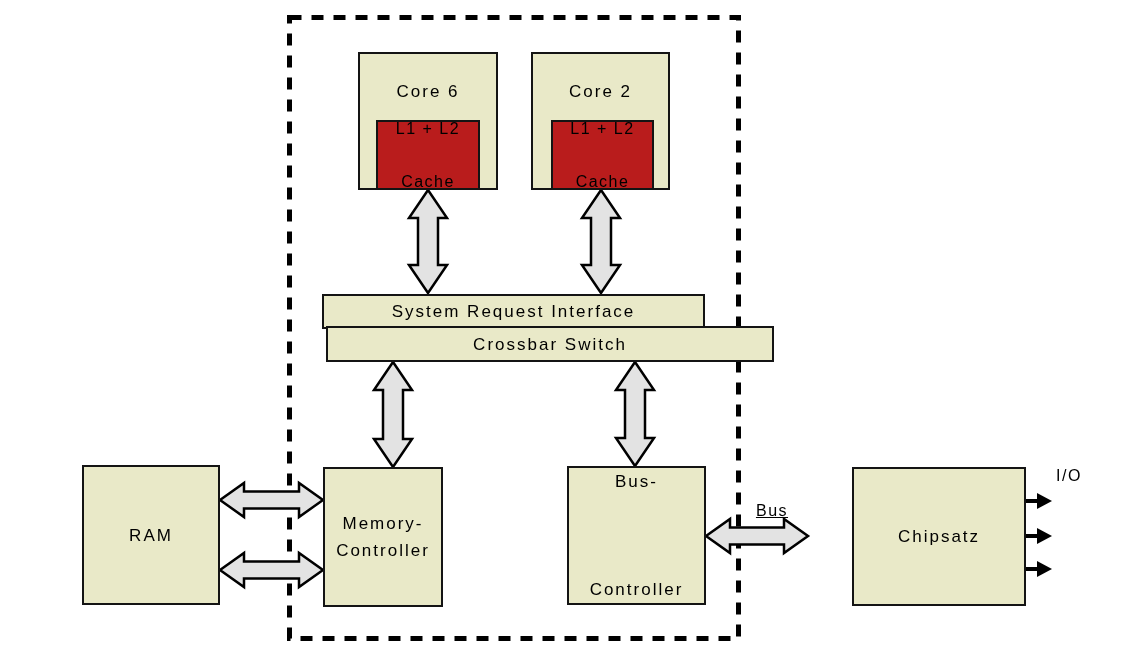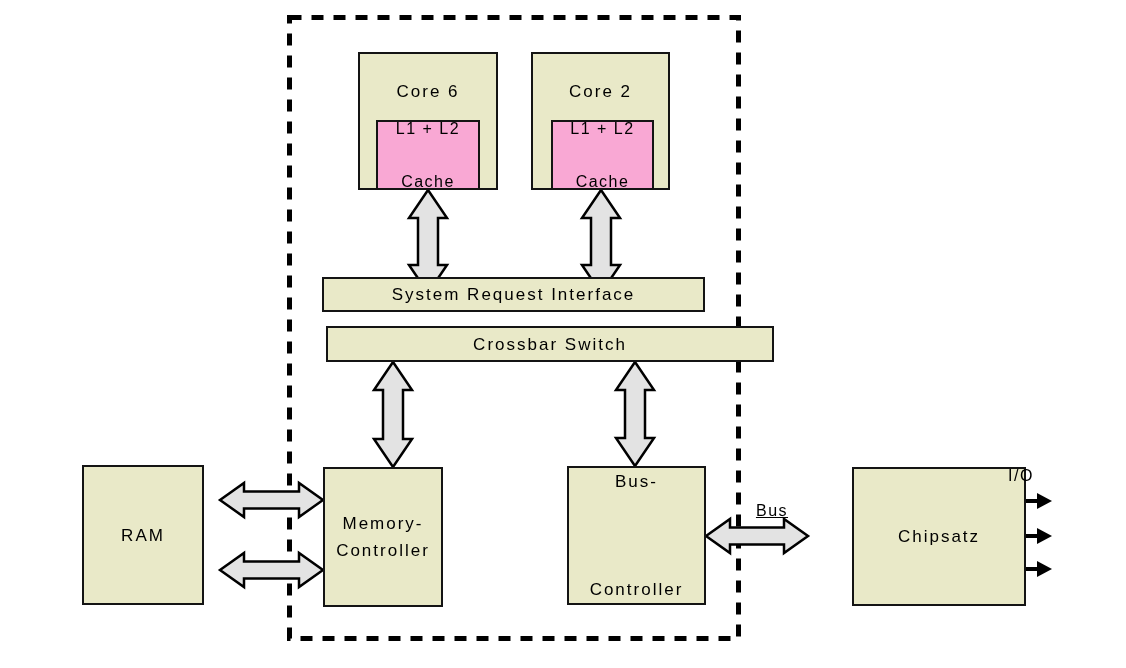--- a/index.html
+++ b/index.html
@@ -19,42 +19,42 @@
     border:2.5px solid #141414;
     display:flex;
     flex-direction:column;
     align-items:center;
     justify-content:center;
     font-size:17px;
     letter-spacing:2px;
     line-height:27px;
     text-align:center;
   }
-  .box.white{background:#f9a8d4;gap:28px;}
+  .box.white{background:#b91c1c;gap:28px;}
   .box.top-label{justify-content:flex-start;padding-top:24px;}
   .cache{font-size:16px;line-height:25px;letter-spacing:1.5px;}
   .floating-label{
     position:absolute;
     font-size:16px;
     letter-spacing:1.5px;
     text-align:center;
   }
   
   #core1   {left:358px;top:52px;width:140px;height:138px;}
   #core2   {left:531px;top:52px;width:139px;height:138px;}
   #cache1  {left:376px;top:120px;width:104px;height:70px;}
   #cache2  {left:551px;top:120px;width:103px;height:70px;}
-  #sri     {left:322px;top:277px;width:383px;height:35px;}
+  #sri     {left:322px;top:294px;width:383px;height:35px;}
   #crossbar{left:326px;top:326px;width:448px;height:36px;}
-  #ram     {left:82px; top:465px;width:122px;height:140px;}
+  #ram     {left:82px; top:465px;width:138px;height:140px;}
   #memctrl {left:323px;top:467px;width:120px;height:140px;}
   #busctrl {left:567px;top:466px;width:139px;height:139px;justify-content:space-between;}
   #chipset {left:852px;top:467px;width:174px;height:139px;}
   #bus-label{left:743px;top:502px;width:58px;text-decoration:underline;}
-  #io-label {left:996px;top:467px;width:50px;}
+  #io-label {left:1044px;top:467px;width:50px;}
 </style>
 </head>
 <body>
 
 <div id="canvas">
 
   <svg id="arrow-layer" viewBox="0 0 1126 668" xmlns="http://www.w3.org/2000/svg">
     <rect x="289.5" y="17.5" width="449" height="621" fill="none" stroke="#000000" stroke-width="5" stroke-dasharray="12 10"></rect>
 
   <polygon points="428,190 447,218 438,218 438,265 447,265 428,293 409,265 418,265 418,218 409,218" fill="#e3e3e3" stroke="#000000" stroke-width="2.5" stroke-linejoin="miter"></polygon>

